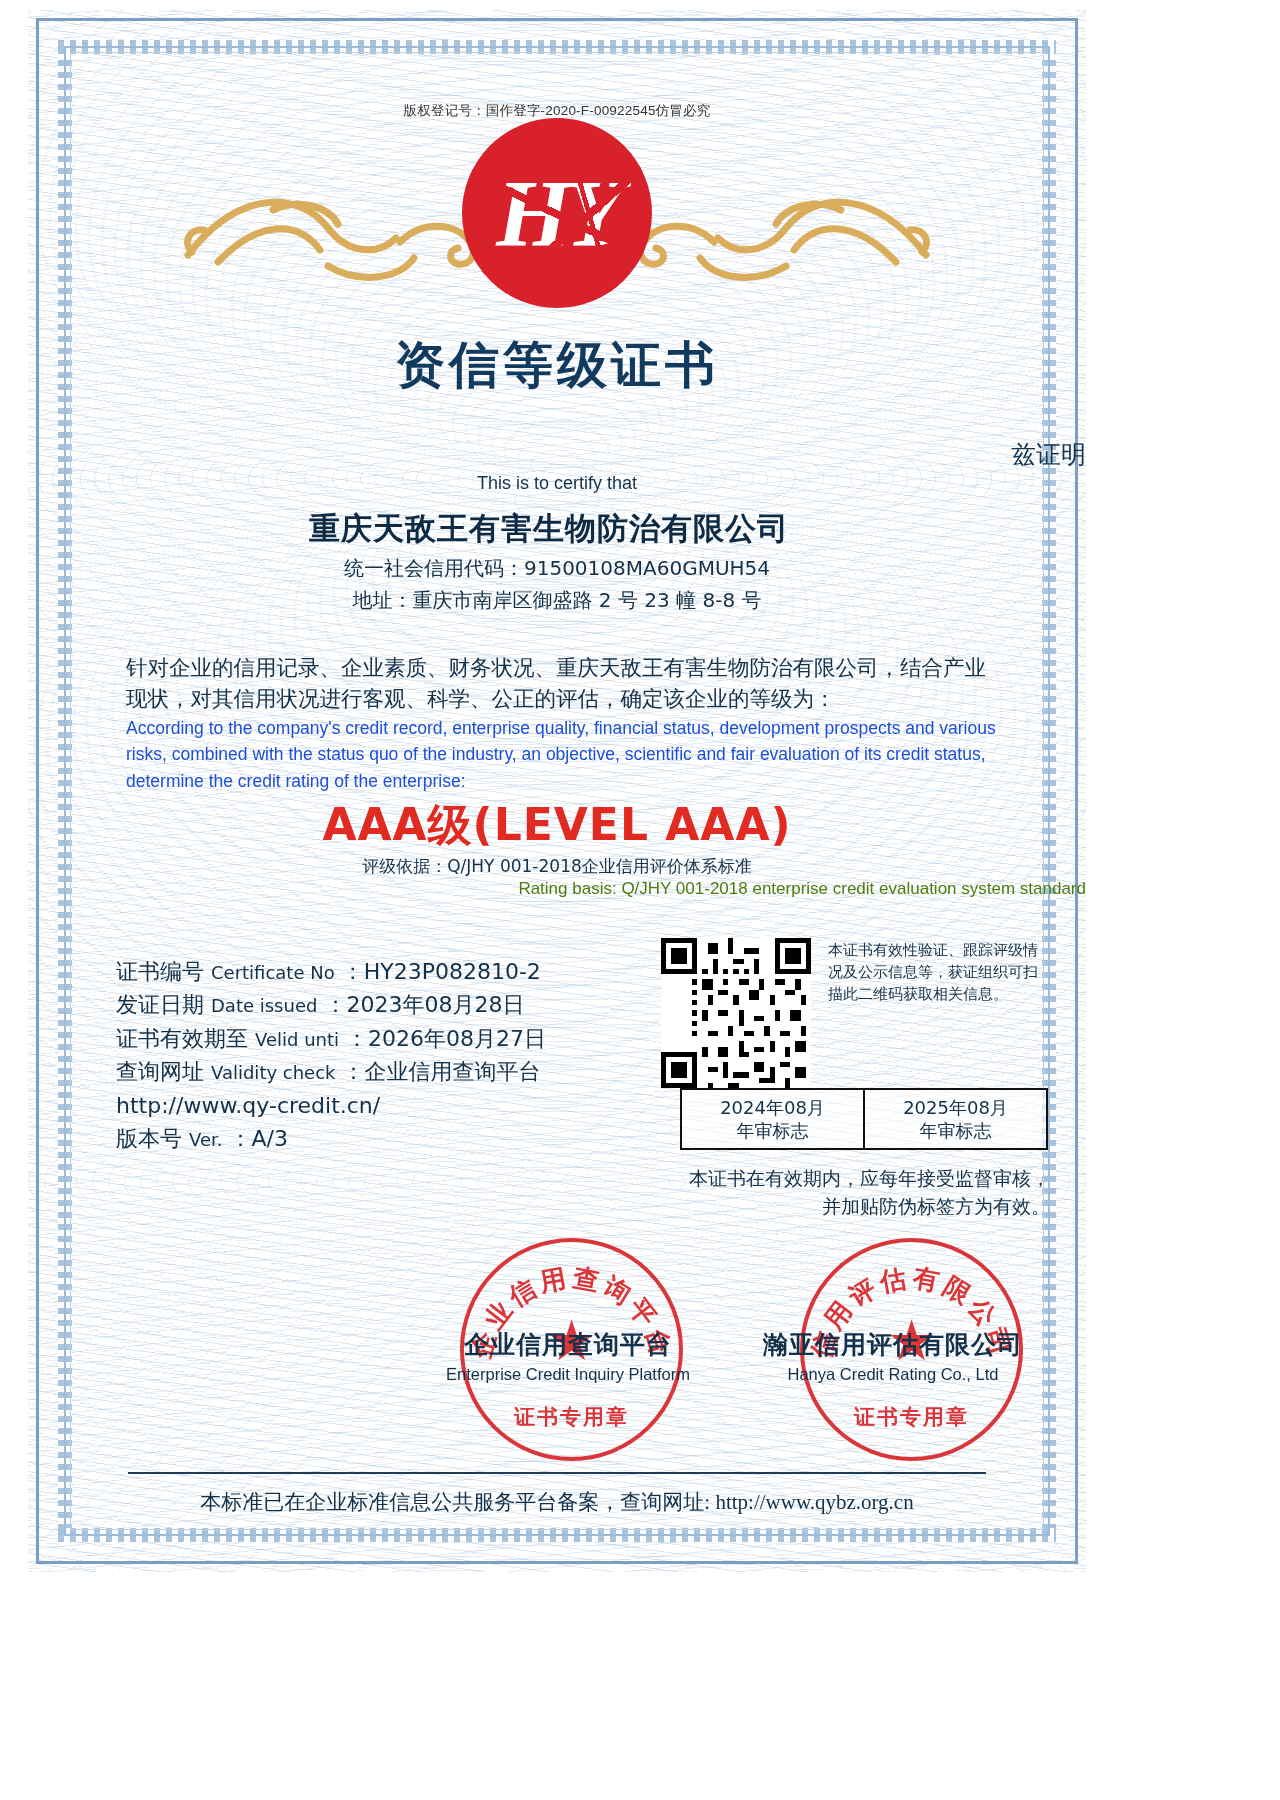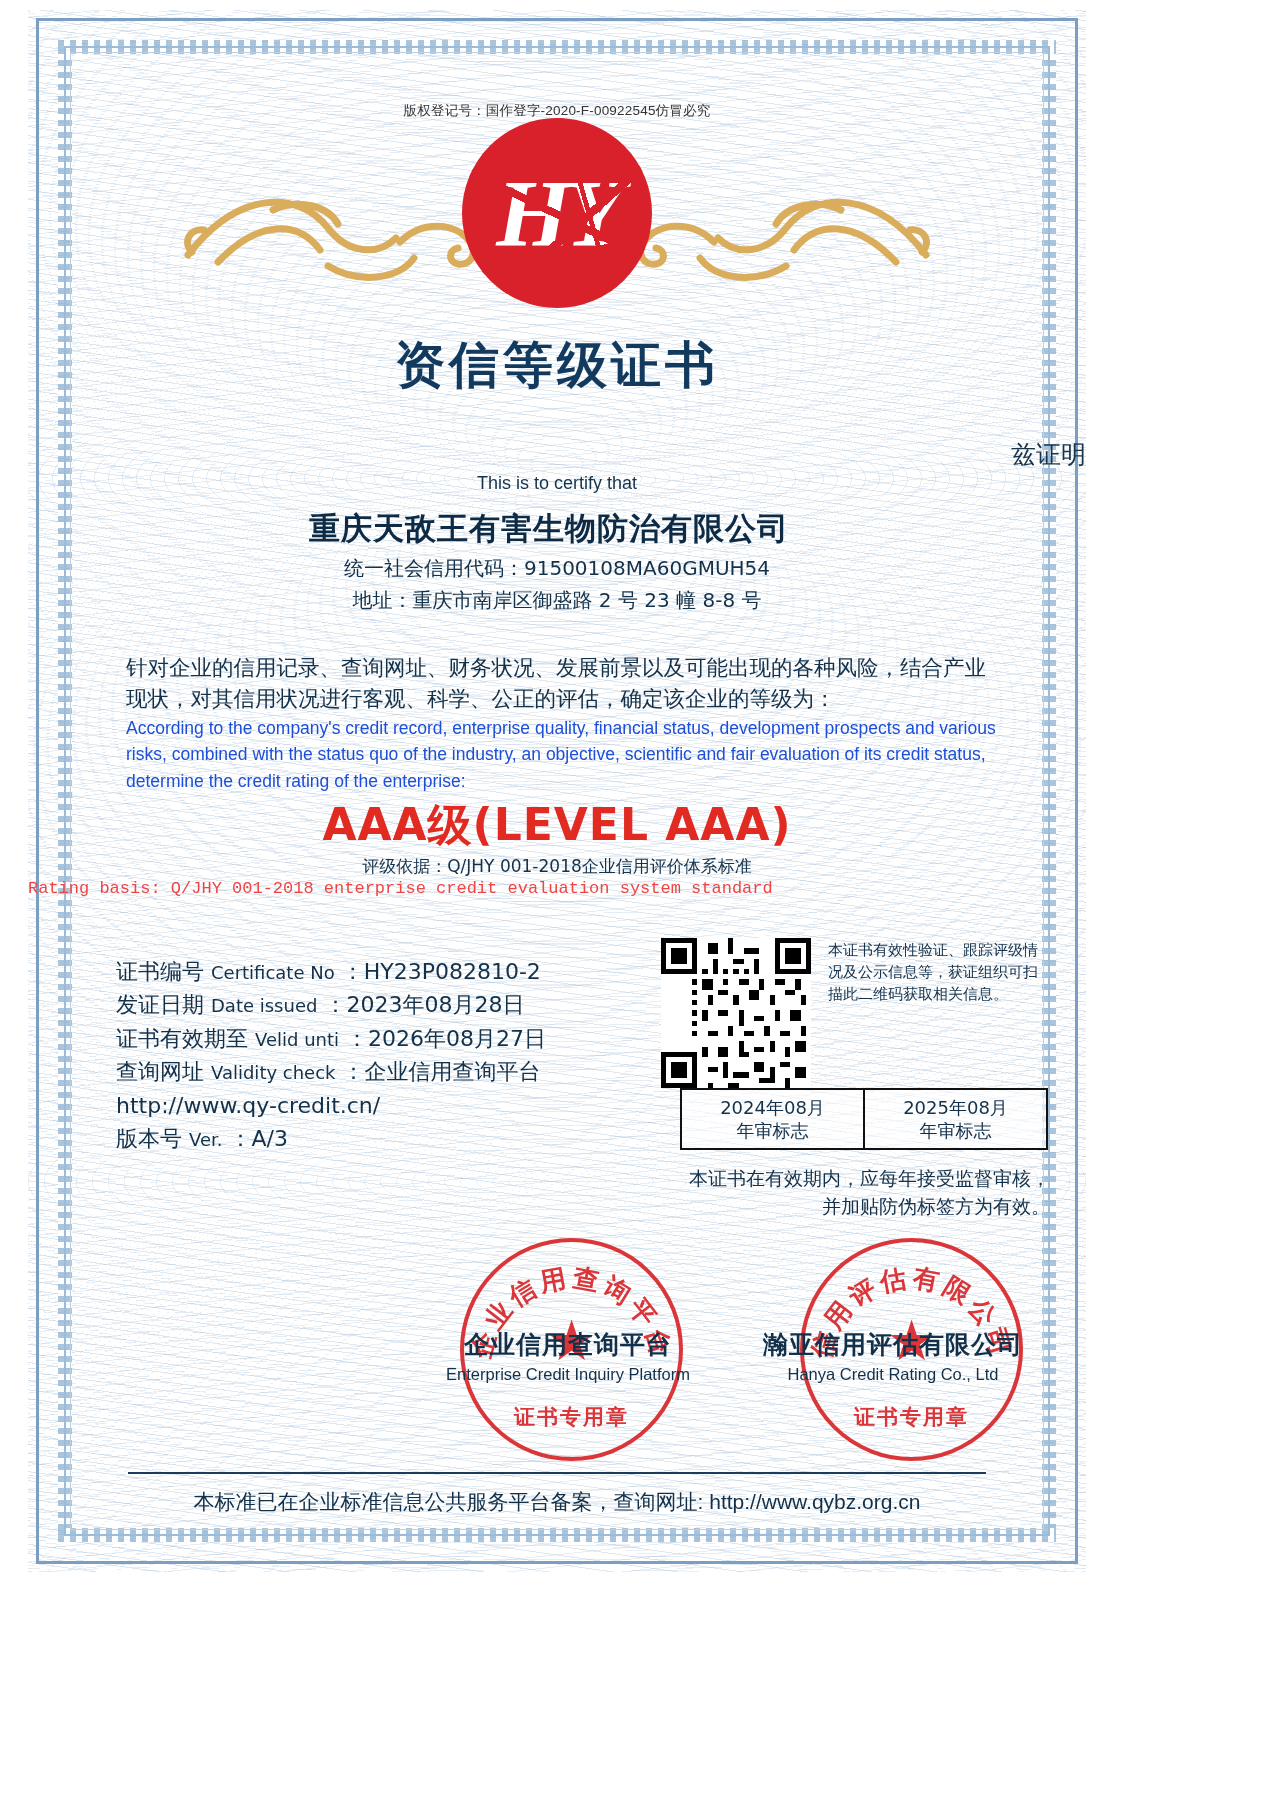--- a/index.html
+++ b/index.html
@@ -232,24 +232,23 @@
     position: absolute;
     top: 845px; left: 0; right: 0;
     text-align: center;
     font-size: 17px;
     color: #15324b;
     font-family: "DejaVu Sans", sans-serif;
   }
   .basis-en {
     position: absolute;
     top: 869px; left: 0; right: 0;
-    text-align: left;
+    text-align: right;
     font-size: 17px;
-    color: #ef4444;
-    font-family: Liberation Mono, monospace;
+    color: #4d7c0f;
   }
 
   
   .details {
     position: absolute;
     top: 945px;
     left: 88px;
     width: 540px;
     font-size: 22px;
     color: #14314a;
@@ -368,21 +367,21 @@
     top: 1462px;
     border-top: 2px solid #1b3c5a;
   }
   .footer-text {
     position: absolute;
     left: 0; right: 0;
     top: 1478px;
     text-align: center;
     font-size: 21px;
     color: #12304a;
-    font-family: Liberation Sans, sans-serif;
+    font-family: Liberation Serif, serif;
   }
 
   .page-bottom-fill {
     position: absolute;
     left: 0; right: 0; top: 1578px; bottom: 0;
     background: #ffffff;
   }
 </style>
 </head>
 <body>
@@ -429,21 +428,21 @@
   </div>
 
   <div class="title-cn">资信等级证书</div>
   <div class="certify-cn">兹证明</div>
   <div class="certify-en">This is to certify that</div>
   <div class="company-name">重庆天敌王有害生物防治有限公司</div>
   <div class="company-code">统一社会信用代码：91500108MA60GMUH54</div>
   <div class="company-addr">地址：重庆市南岸区御盛路 2 号 23 幢 8-8 号</div>
 
   <div class="body-cn">
-    <span class="indent">针对企业的信用记录、查询网址、财务状况、发展前景以及可能出现的各种风险，结合产业</span>
+    <span class="indent">针对企业的信用记录、企业素质、财务状况、重庆天敌王有害生物防治有限公司，结合产业</span>
     <span class="indent">现状，对其信用状况进行客观、科学、公正的评估，确定该企业的等级为：</span>
   </div>
   <div class="body-en">According to the company's credit record, enterprise quality, financial status, development prospects and various risks, combined with the status quo of the industry, an objective, scientific and fair evaluation of its credit status, determine the credit rating of the enterprise:</div>
 
   <div class="level">AAA级(LEVEL AAA)</div>
   <div class="basis-cn">评级依据：Q/JHY 001-2018企业信用评价体系标准</div>
   <div class="basis-en">Rating basis: Q/JHY 001-2018 enterprise credit evaluation system standard</div>
 
   <div class="details">
     <div>

